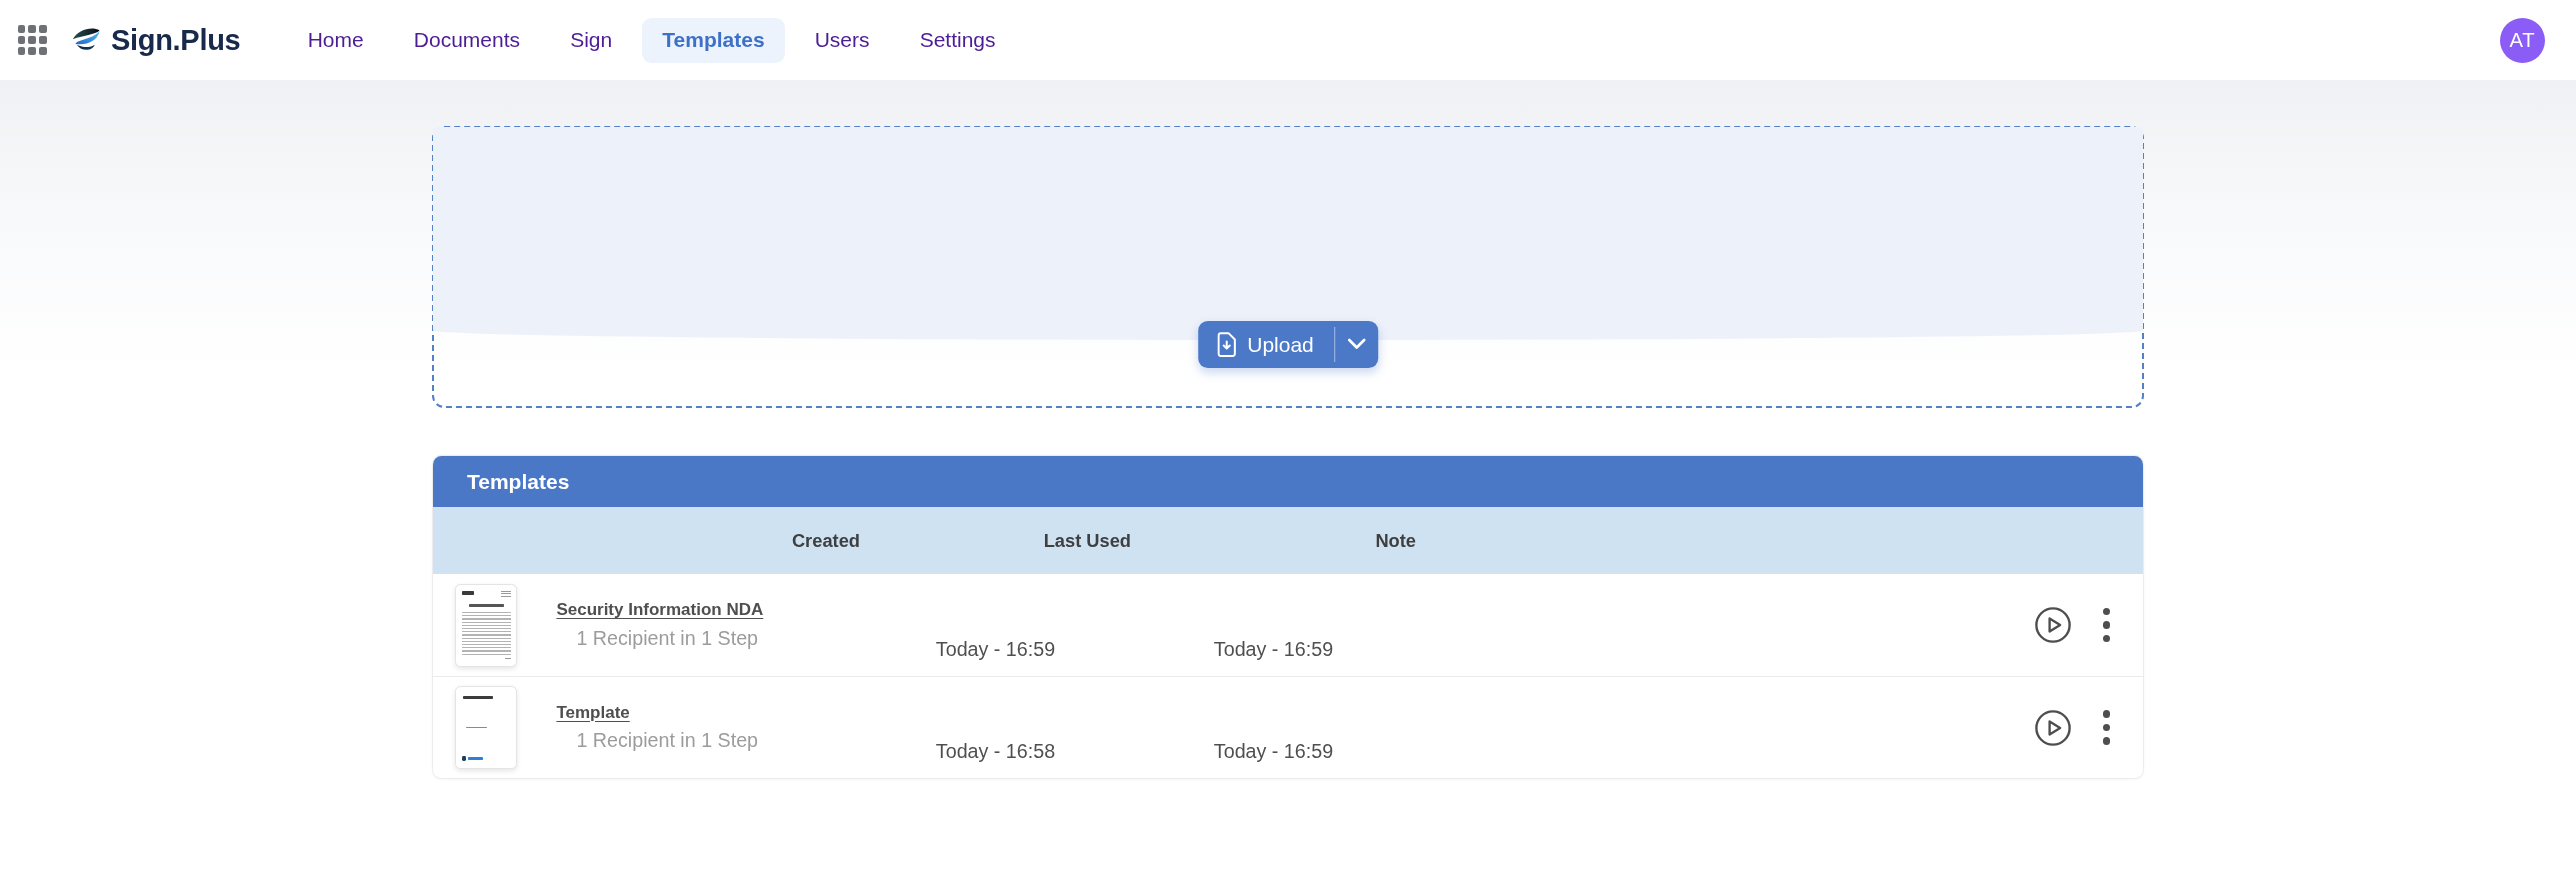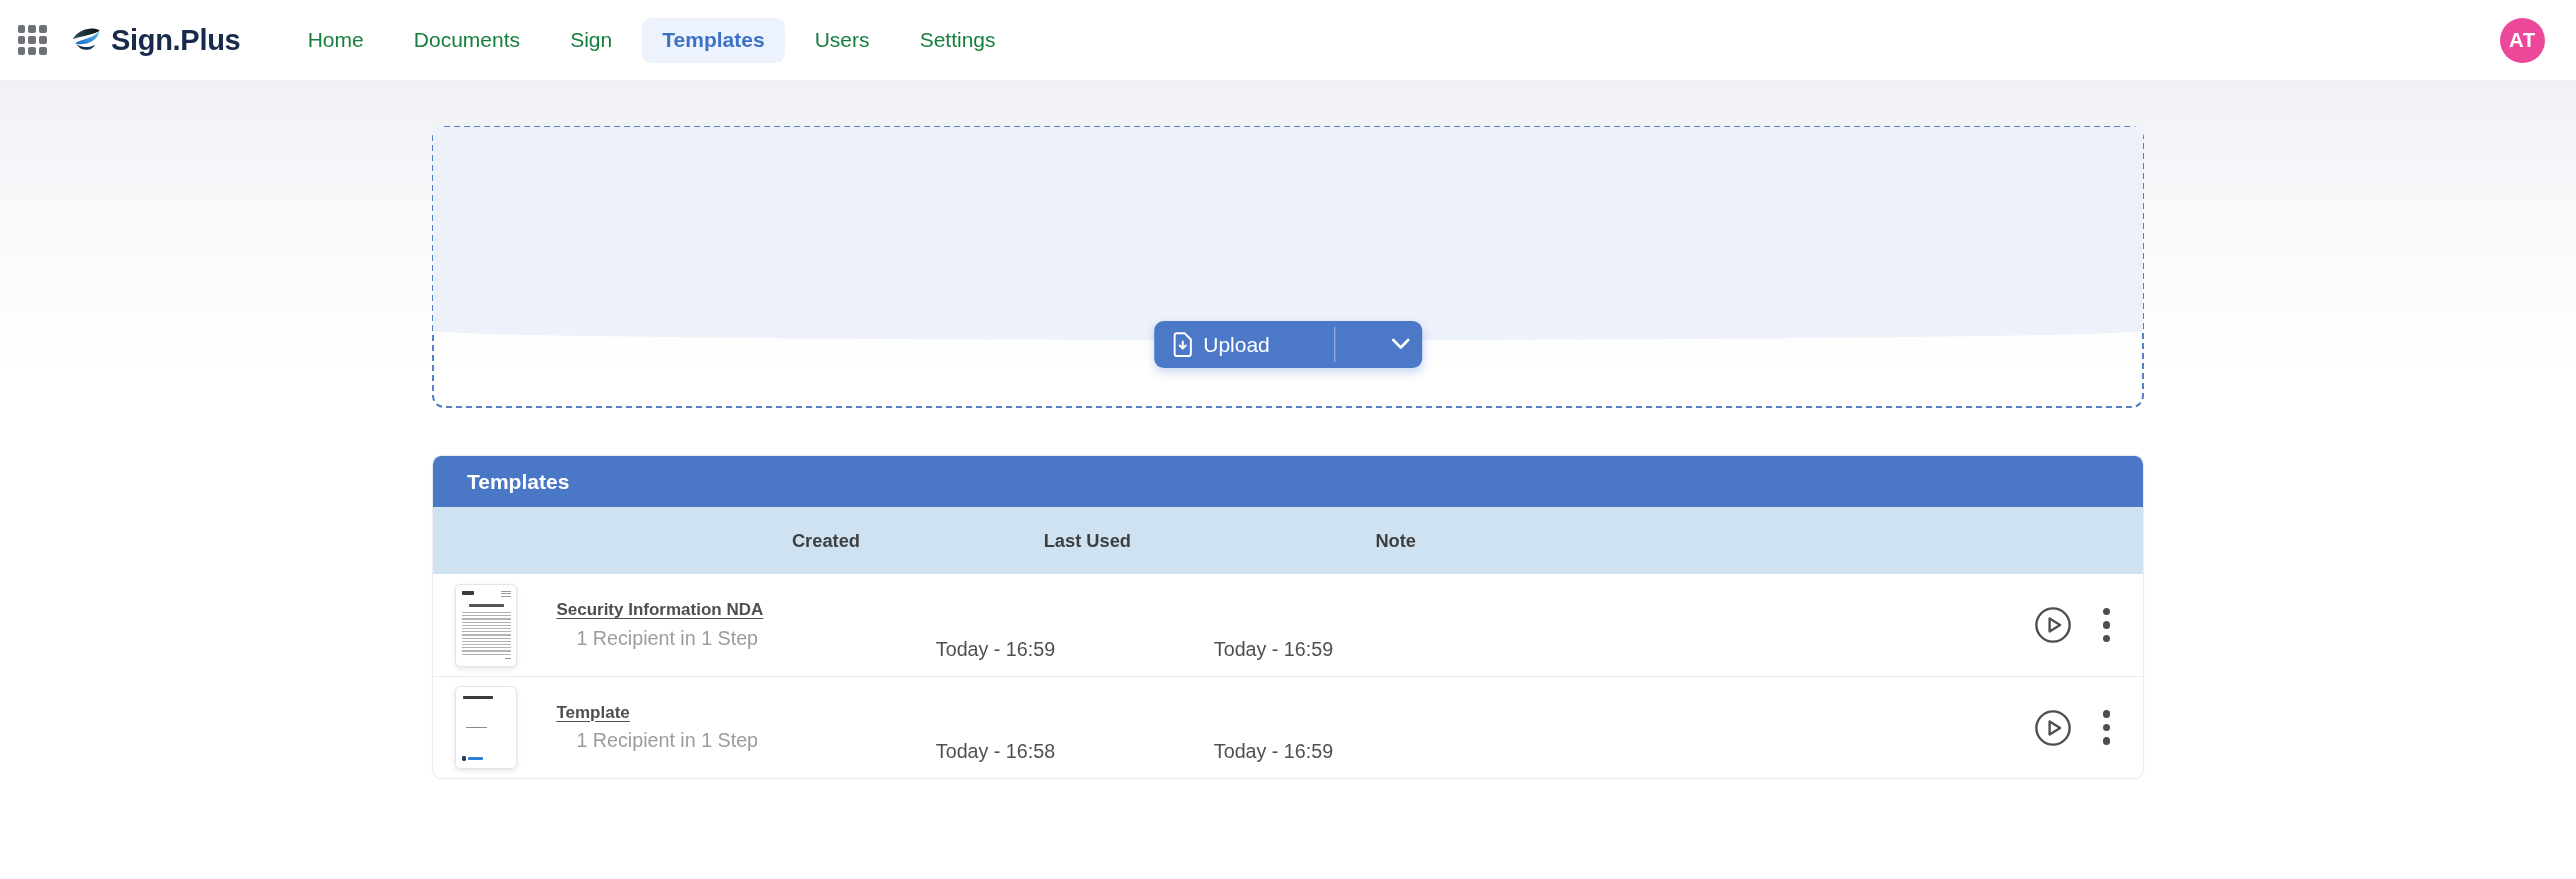--- a/index.html
+++ b/index.html
@@ -9,27 +9,27 @@
   .topbar {
     height:80px; background:#ffffff; display:flex; align-items:center;
     padding:0 31px 0 17.6px; position:relative; z-index:5;
   }
   .apps-grid { display:grid; grid-template-columns:repeat(3,7.5px); grid-template-rows:repeat(3,7.5px); gap:3.4px; cursor:pointer; }
   .apps-grid span { background:#6e7277; border-radius:2px; }
   .brand { display:flex; align-items:center; margin-left:23px; cursor:pointer; }
   .brand-text { font-size:29px; font-weight:700; color:#18294b; letter-spacing:-0.3px; margin-left:8.1px; }
   .nav { display:flex; align-items:center; margin-left:47px; gap:9.5px; }
   .nav-item {
-    font-size:21px; color:#15803d; font-weight:500; padding:0 20.3px; height:45px;
+    font-size:21px; color:#4c1d95; font-weight:500; padding:0 20.3px; height:45px;
     display:flex; align-items:center; border-radius:9.5px; cursor:pointer; white-space:nowrap;
   }
   .nav-item.active { background:#edf3fc; color:#3d71c8; font-weight:600; }
   .avatar {
-    margin-left:auto; width:45px; height:45px; border-radius:50%; background:#ec4899;
-    color:#ffffff; font-size:20.3px; font-weight:700; display:flex; align-items:center; justify-content:center;
+    margin-left:auto; width:45px; height:45px; border-radius:50%; background:#8b5cf6;
+    color:#ffffff; font-size:20.3px; font-weight:400; display:flex; align-items:center; justify-content:center;
     letter-spacing:0.7px; cursor:pointer; user-select:none;
   }
 
   
   .page-body {
     height:799px;
     background:linear-gradient(180deg,#f0f1f4 0px,#f7f8fa 115px,#ffffff 292px);
     padding-top:46px;
   }
 
@@ -44,21 +44,21 @@
     border-radius:10.2px 10.2px 100% 100% / 10.2px 10.2px 19px 19px;
   }
   .dz-content { position:absolute; left:0; right:0; top:0; display:flex; flex-direction:column; align-items:center; padding-top:41px; }
   .dz-icon { display:block; }
   .dz-title { margin-top:16.3px; font-size:23px; font-weight:700; color:#4c7bc7; }
   .dz-sub  { margin-top:15px; font-size:19.7px; color:#5b83c6; }
 
   .upload-btn {
     position:absolute; left:50%; transform:translateX(-50%); top:193px; height:47px;
     background:#4b79c8; border-radius:9.5px; display:flex; align-items:stretch; color:#fff;
-    box-shadow:0 4.1px 9.5px rgba(75,121,200,.28); cursor:pointer;gap:44px;
+    box-shadow:0 4.1px 9.5px rgba(75,121,200,.28); cursor:pointer;
   }
   .upload-main { display:flex; align-items:center; gap:11px; padding:0 20.3px 0 19px; font-size:21px; font-weight:500; }
   .upload-divider { width:0.7px; background:rgba(255,255,255,.5); margin:6.1px 0; }
   .upload-caret { width:43px; display:flex; align-items:center; justify-content:center; }
 
   
   .card {
     width:1712px; margin:47px auto 0; background:#ffffff; border:0.7px solid #ececee;
     border-radius:9.5px; overflow:hidden; box-shadow:0 0.7px 2.7px rgba(0,0,0,.04);
   }

